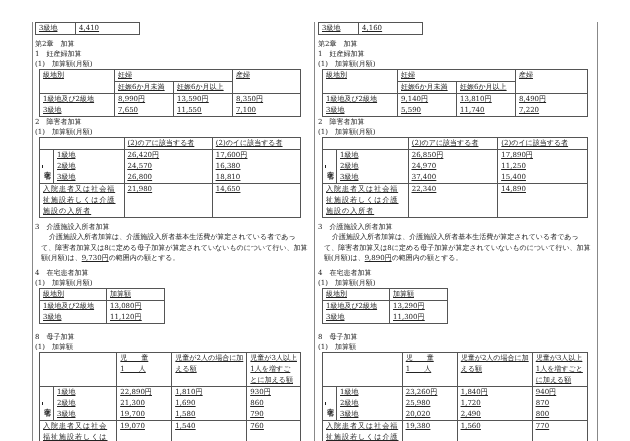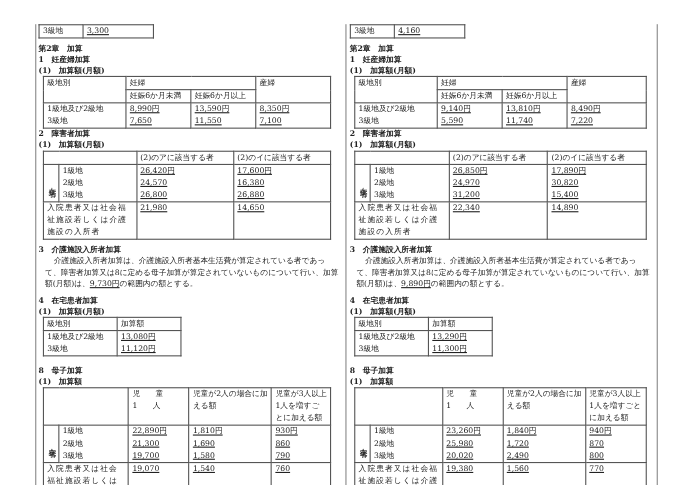--- a/index.html
+++ b/index.html
@@ -5,43 +5,43 @@
   html, body { margin: 0; padding: 0; background: #ffffff; }
   body { width: 630px; height: 441px; position: relative; overflow: hidden;
          font-family: "DejaVu Serif", "Liberation Serif", serif; font-size: 7px; color: #222; line-height: 1.25; }
   .col { position: absolute; top: 22px; }
   .col.left { left: 35px; width: 275px; }
   .col.right { left: 318px; width: 275px; }
   .vline { position: absolute; top: 22px; height: 126px; width: 1px; background: #888; }
   .vline.l1 { left: 32px; height: 420px; top: 22px; }
   .vline.l2 { left: 314px; height: 420px; top: 22px; }
   .vline.l3 { left: 597px; height: 420px; top: 22px; }
-  table { border-collapse: collapse; font-size: 7px; }
+  table { border-collapse: collapse; font-size: 7px; text-decoration: underline; }
   td { border: 1px solid #555; padding: 0 3px; vertical-align: top; line-height: 11px; }
   .u { text-decoration: underline; }
-  .t { margin: 0; line-height: 10px; white-space: nowrap; font-weight: bold; }
+  .t { margin: 0; line-height: 10px; white-space: nowrap; }
   .para { margin: 0 0 0 6px; line-height: 10.5px; text-indent: 8px; width: 268px; }
   .vert { writing-mode: vertical-rl; text-align: center; letter-spacing: 1px; padding: 2px 1px; }
   .gap4 { height: 4px; }
   .gap8 { height: 8px; }
   .ml4 { margin-left: 4px; padding-left: 24px; }
 </style>
 </head>
 <body>
 
 <div class="vline l1"></div>
 <div class="vline l2"></div>
 <div class="vline l3"></div>
 
 <div class="col left">
   <table style="width:105px;">
     <tbody>
         <tr>
       <td style="width:33px;">3級地</td>
-      <td class="u">3,300</td>
+      <td class="u">4,410</td>
     </tr>
   </tbody>
     </table>
   <div class="gap4"></div>
   <p class="t">第2章　加算</p>
   <p class="t">1　妊産婦加算</p>
   <p class="t">(1)　加算額(月額)</p>
   <table class="ml4" style="width:262px;">
     <tbody>
         <tr>
@@ -68,21 +68,21 @@
     <tbody>
         <tr>
       <td colspan="2" style="width:66px;"></td>
       <td>(2)のアに該当する者</td>
       <td>(2)のイに該当する者</td>
     </tr>
     <tr>
       <td class="vert" style="width:8px;">在宅者</td>
       <td><span>1級地</span><br><span>2級地</span><br><span>3級地</span></td>
       <td><span class="u">26,420円</span><br><span class="u">24,570</span><br><span class="u">26,800</span></td>
-      <td><span class="u">17,600円</span><br><span class="u">16,380</span><br><span class="u">26,880</span></td>
+      <td><span class="u">17,600円</span><br><span class="u">16,380</span><br><span class="u">18,810</span></td>
     </tr>
     <tr>
       <td colspan="2" style="width:66px; letter-spacing:1px;">入院患者又は社会福祉施設若しくは介護施設の入所者</td>
       <td><span class="u">21,980</span></td>
       <td><span class="u">14,650</span></td>
     </tr>
   </tbody>
     </table>
 
   <div class="gap4"></div>
@@ -173,22 +173,22 @@
   <table class="ml4" style="width:266px;">
     <tbody>
         <tr>
       <td colspan="2" style="width:66px;"></td>
       <td>(2)のアに該当する者</td>
       <td>(2)のイに該当する者</td>
     </tr>
     <tr>
       <td class="vert" style="width:8px;">在宅者</td>
       <td><span>1級地</span><br><span>2級地</span><br><span>3級地</span></td>
-      <td><span class="u">26,850円</span><br><span class="u">24,970</span><br><span class="u">31,200</span></td>
-      <td><span class="u">17,890円</span><br><span class="u">30,820</span><br><span class="u">15,400</span></td>
+      <td><span class="u">26,850円</span><br><span class="u">24,970</span><br><span class="u">37,400</span></td>
+      <td><span class="u">17,890円</span><br><span class="u">11,250</span><br><span class="u">15,400</span></td>
     </tr>
     <tr>
       <td colspan="2" style="width:66px; letter-spacing:1px;">入院患者又は社会福祉施設若しくは介護施設の入所者</td>
       <td><span class="u">22,340</span></td>
       <td><span class="u">14,890</span></td>
     </tr>
   </tbody>
     </table>
 
   <div class="gap4"></div>

